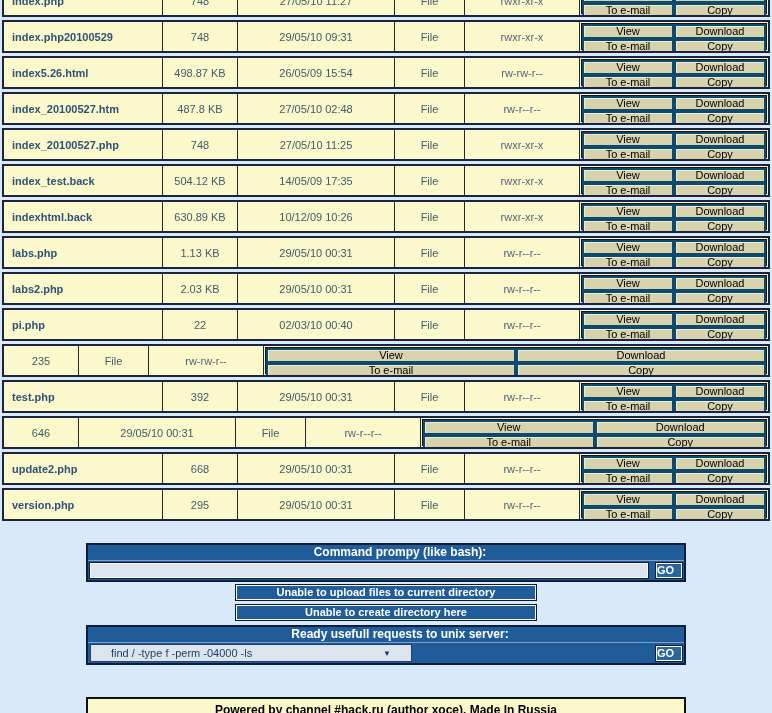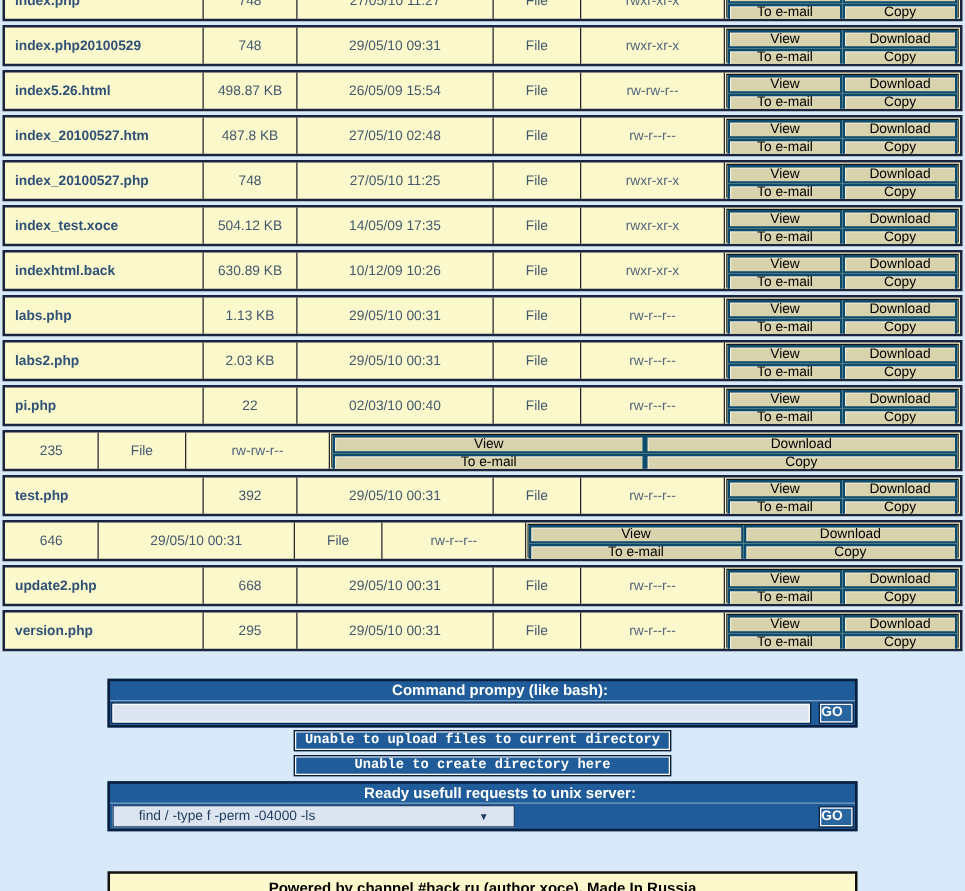--- a/index.html
+++ b/index.html
@@ -69,21 +69,20 @@
     color:#fff; font-weight:bold; font-size:11px; line-height:13px;
     text-align:left; padding:0; cursor:pointer; font-family:inherit;
   }
   .notice-bar {
     width:300px; margin:3px auto 0;
     background:#1f5c99; border:1px solid #0a1a33;
     box-shadow:inset 0 0 0 1px #ffffff;
     color:#fff; font-weight:bold; font-size:11px;
     text-align:center; height:15px; line-height:15px;
     box-sizing:content-box;
-    font-family:Liberation Mono, monospace;
   }
   #notice-upload { margin-top:2px; }
   #unix-box { margin-top:4px; }
   .unix-row { display:flex; align-items:center; height:20px; padding:0 2px; }
   .select-box {
     width:280px; height:16px;
     background:#dce5ef; border:1px solid #24426b;
     display:flex; align-items:center; justify-content:space-between;
     font-size:11px; color:#1d3a5f; padding:0 20px;
     cursor:pointer; box-sizing:content-box;
@@ -181,21 +180,21 @@
         <div class="cluster">
           <button class="abtn">View</button>
           <button class="abtn">Download</button>
           <button class="abtn">To e-mail</button>
           <button class="abtn">Copy</button>
         </div>
       </div>
     </div>
     <div class="file-row">
       <div class="cell c-name">
-        <a href="#">index_test.xoce</a>
+        <a href="#">index_test.back</a>
       </div>
       <div class="cell c-size">504.12 KB</div>
       <div class="cell c-date">14/05/09 17:35</div>
       <div class="cell c-type">File</div>
       <div class="cell c-perm">rwxr-xr-x</div>
       <div class="cell c-actions">
         <div class="cluster">
           <button class="abtn">View</button>
           <button class="abtn">Download</button>
           <button class="abtn">To e-mail</button>

